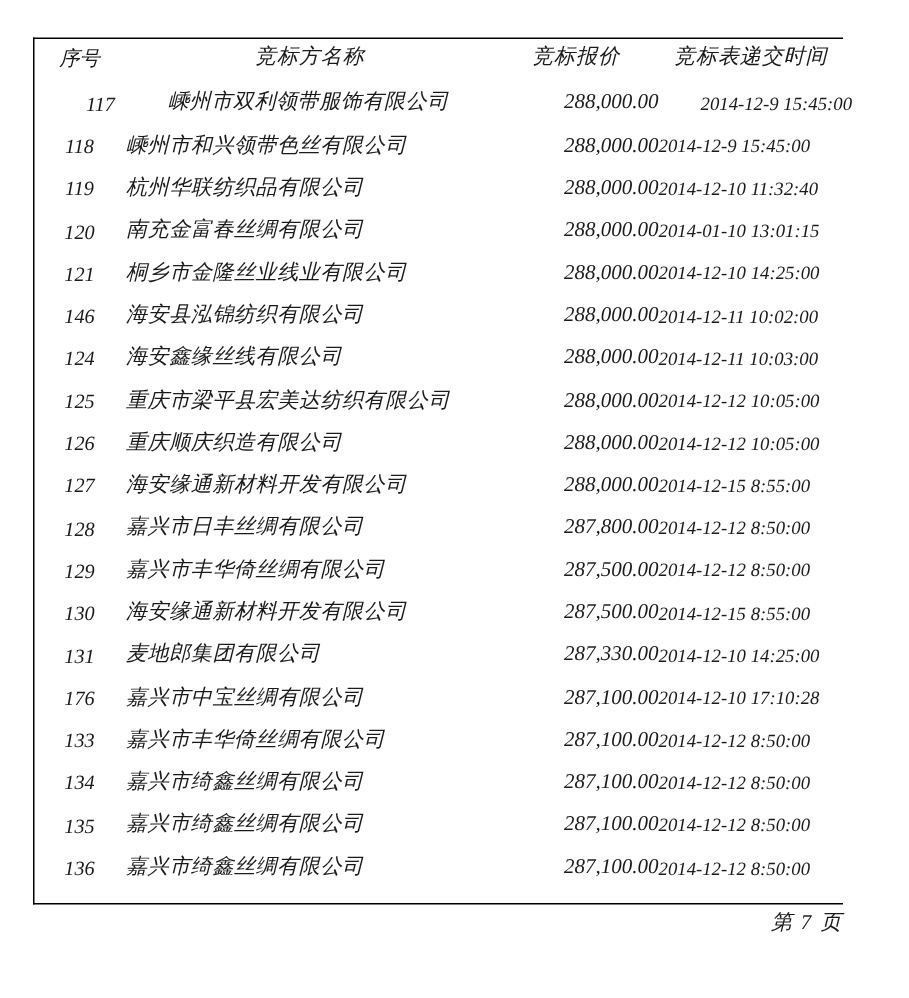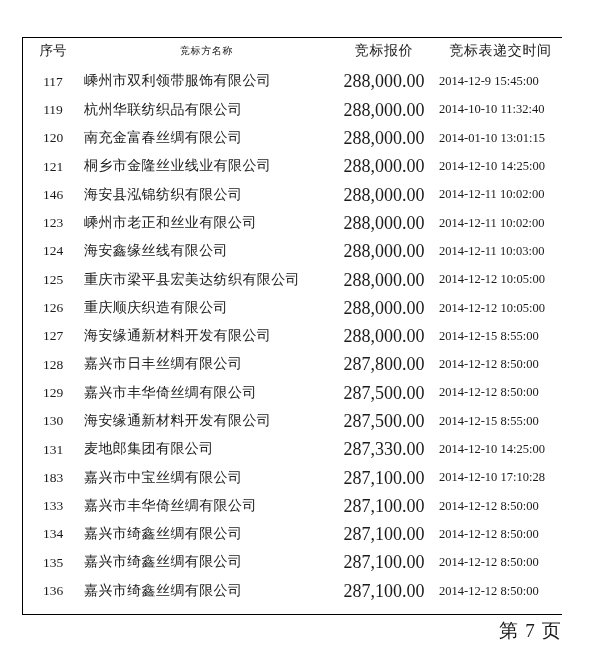--- a/index.html
+++ b/index.html
@@ -11,23 +11,24 @@
     width: 606px;
     height: 665px;
     font-family: "Liberation Serif", "DejaVu Serif", serif;
     color: #1a1a1a;
     position: relative;
     overflow: hidden;
   }
   .page {
     position: absolute;
     left: 0;
-    top: 12px;
+    top: 0;
     width: 606px;
     height: 559px;
+    font-style: italic;
   }
   
   .table-frame {
     position: absolute;
     left: 22px;
     top: 25px;
     width: 540px;
     height: 578px;
     border-top: 1.6px solid #000;
     border-bottom: 1.6px solid #000;
@@ -55,52 +56,52 @@
     line-height: 1;
     height: 28.3px;
     vertical-align: middle;
     white-space: nowrap;
   }
   th.h-seq, td.d-seq {
     text-align: center;
     font-size: 13.5px;
   }
   th.h-name {
-    font-size: 10px;
+    font-size: 14px;
     letter-spacing: 0.6px;
   }
   td.d-name {
     text-align: left;
     padding-left: 32px;
     font-size: 14px;
     letter-spacing: 0.4px;
   }
   th.h-price, th.h-time {
     text-align: center;
     font-size: 14px;
     letter-spacing: 0.6px;
   }
   td.d-price {
-    text-align: center;
-    font-size: 18px;
+    text-align: right;
+    font-size: 14px;
   }
   td.d-time {
     text-align: left;
     font-size: 12.5px;
   }
   thead tr th { height: 30px; }
-  tbody tr:first-child td { padding-top: 2px; }
+  tbody tr:first-child td { padding-top: 2px; padding-left: 28px; }
 
   .page-footer {
     position: absolute;
     left: 22px;
     top: 606px;
     width: 540px;
     text-align: right;
-    font-size: 19px;
+    font-size: 14px;
     letter-spacing: 1.2px;
     font-family: "Liberation Serif", "DejaVu Serif", serif;
   }
 </style>
 </head>
 <body>
 
 <div class="page">
 
   <div class="table-frame"></div>
@@ -121,46 +122,46 @@
       </tr>
     </thead>
     <tbody>
         <tr>
           <td class="d-seq">117</td>
           <td class="d-name">嵊州市双利领带服饰有限公司</td>
           <td class="d-price">288,000.00</td>
           <td class="d-time">2014-12-9 15:45:00</td>
         </tr>
         <tr>
+          <td class="d-seq">118</td>
+          <td class="d-name">嵊州市和兴领带色丝有限公司</td>
+          <td class="d-price">288,000.00</td>
+          <td class="d-time">2014-12-9 15:45:00</td>
+        </tr>
+        <tr>
           <td class="d-seq">119</td>
           <td class="d-name">杭州华联纺织品有限公司</td>
           <td class="d-price">288,000.00</td>
-          <td class="d-time">2014-10-10 11:32:40</td>
+          <td class="d-time">2014-12-10 11:32:40</td>
         </tr>
         <tr>
           <td class="d-seq">120</td>
           <td class="d-name">南充金富春丝绸有限公司</td>
           <td class="d-price">288,000.00</td>
           <td class="d-time">2014-01-10 13:01:15</td>
         </tr>
         <tr>
           <td class="d-seq">121</td>
           <td class="d-name">桐乡市金隆丝业线业有限公司</td>
           <td class="d-price">288,000.00</td>
           <td class="d-time">2014-12-10 14:25:00</td>
         </tr>
         <tr>
           <td class="d-seq">146</td>
           <td class="d-name">海安县泓锦纺织有限公司</td>
-          <td class="d-price">288,000.00</td>
-          <td class="d-time">2014-12-11 10:02:00</td>
-        </tr>
-        <tr>
-          <td class="d-seq">123</td>
-          <td class="d-name">嵊州市老正和丝业有限公司</td>
           <td class="d-price">288,000.00</td>
           <td class="d-time">2014-12-11 10:02:00</td>
         </tr>
         <tr>
           <td class="d-seq">124</td>
           <td class="d-name">海安鑫缘丝线有限公司</td>
           <td class="d-price">288,000.00</td>
           <td class="d-time">2014-12-11 10:03:00</td>
         </tr>
         <tr>
@@ -199,21 +200,21 @@
           <td class="d-price">287,500.00</td>
           <td class="d-time">2014-12-15 8:55:00</td>
         </tr>
         <tr>
           <td class="d-seq">131</td>
           <td class="d-name">麦地郎集团有限公司</td>
           <td class="d-price">287,330.00</td>
           <td class="d-time">2014-12-10 14:25:00</td>
         </tr>
         <tr>
-          <td class="d-seq">183</td>
+          <td class="d-seq">176</td>
           <td class="d-name">嘉兴市中宝丝绸有限公司</td>
           <td class="d-price">287,100.00</td>
           <td class="d-time">2014-12-10 17:10:28</td>
         </tr>
         <tr>
           <td class="d-seq">133</td>
           <td class="d-name">嘉兴市丰华倚丝绸有限公司</td>
           <td class="d-price">287,100.00</td>
           <td class="d-time">2014-12-12 8:50:00</td>
         </tr>

